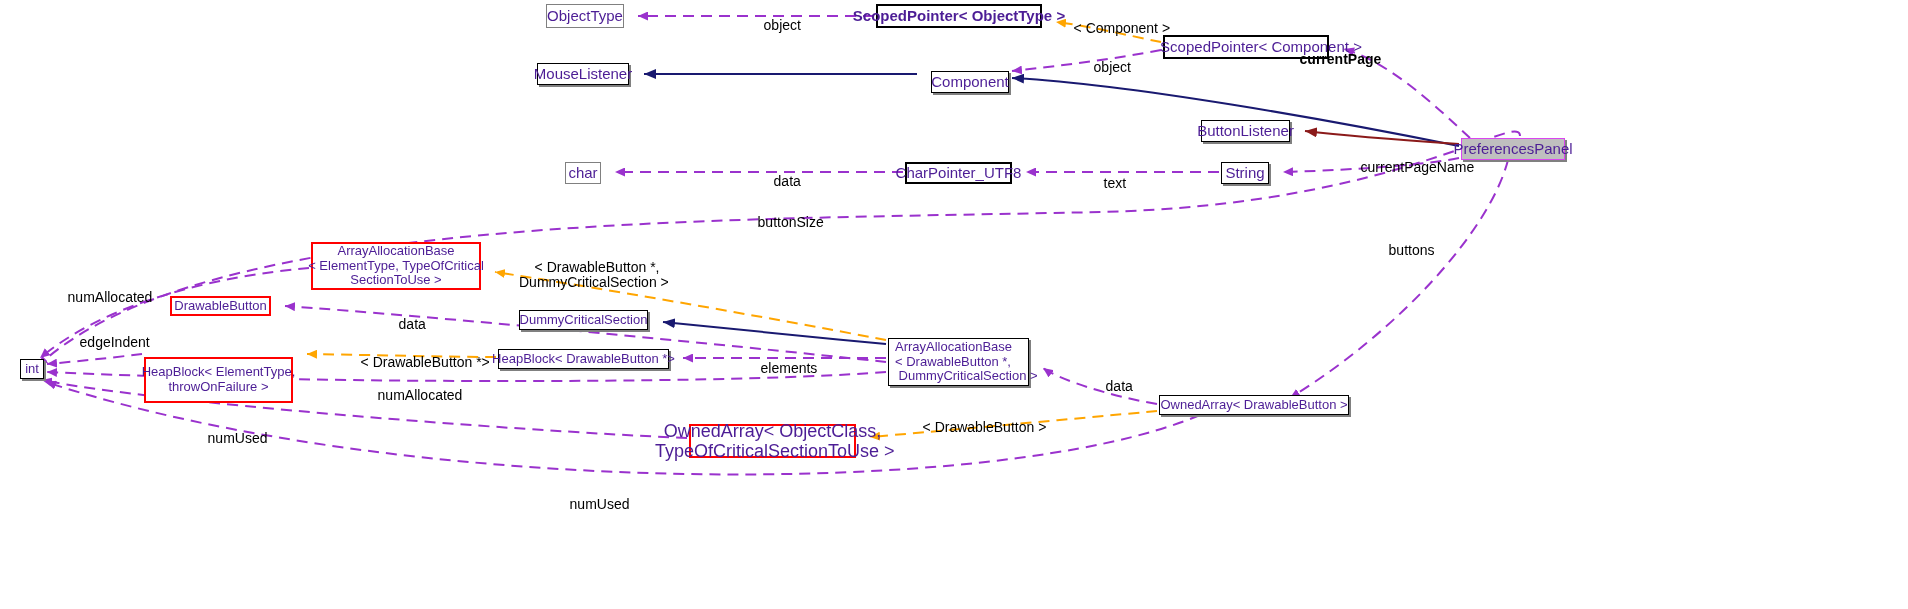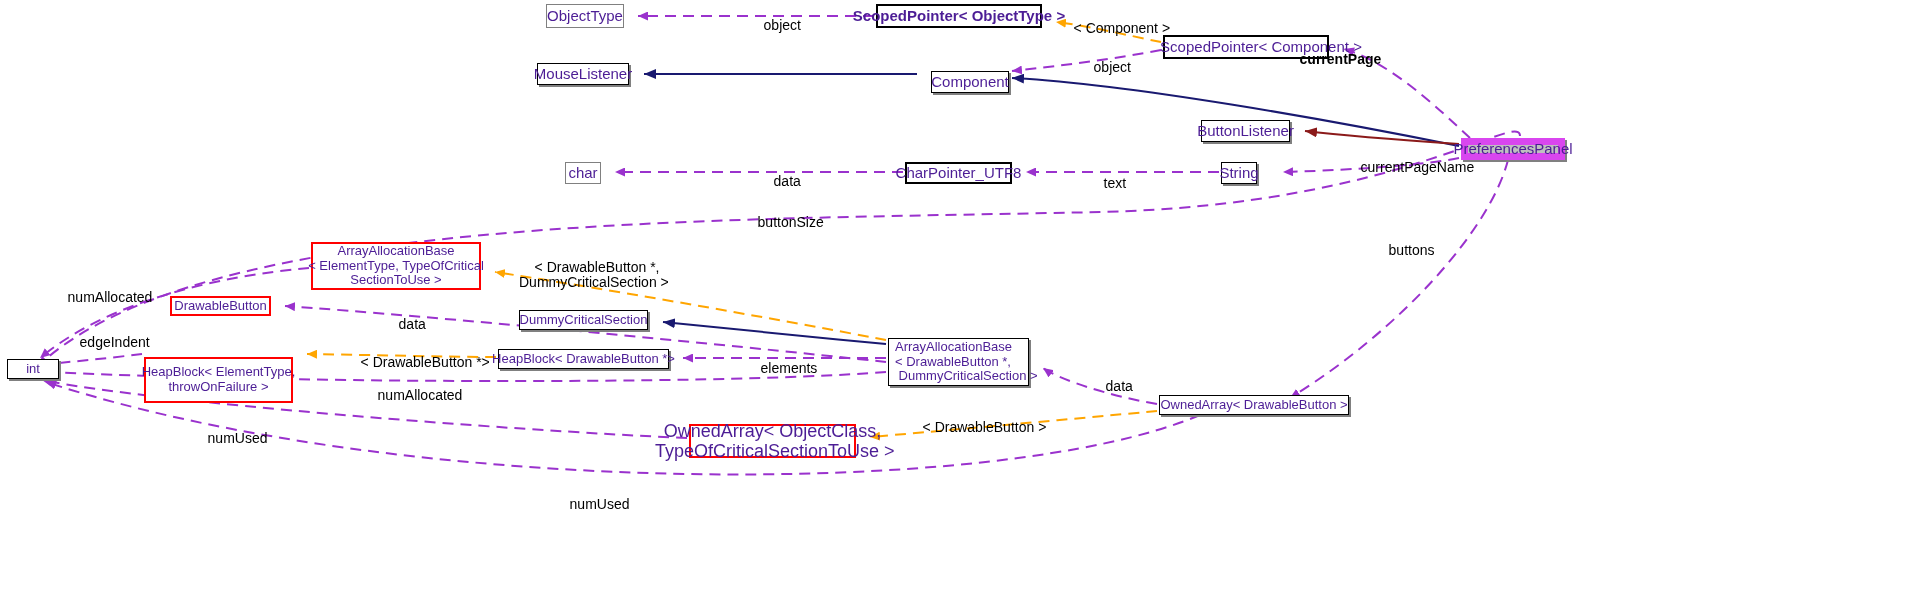--- a/index.html
+++ b/index.html
@@ -36,21 +36,21 @@
     background: #ffffff;
     white-space: pre;
     padding: 2px 6px;
   }
   
   .node.plain   { border: 1px solid #808080; }
   .node.solid   { border: 1px solid #000000; box-shadow: 2px 2px 0 0 #808080; }
   .node.thick   { border: 2px solid #000000; }
   .node.red     { border: 2px solid #ff0000; }
   .node.current {
-    border: 7px solid #d946ef;
+    border: 1px solid #d946ef;
     background: #bfbfbf;
     box-shadow: 2px 2px 0 0 #808080;
   }
   .edge-label {
     position: absolute;
     font-size: 14px;
     color: #000000;
     background: transparent;
     white-space: pre;
     line-height: 1.12;
@@ -144,21 +144,21 @@
   </div>
 
   <div class="node plain" style="left:565px; top:162px; width:36px; height:22px;">
     <span>char</span>
   </div>
 
   <div class="node thick" style="left:905px; top:162px; width:107px; height:22px;">
     <span>CharPointer_UTF8</span>
   </div>
 
-  <div class="node solid" style="left:1221px; top:162px; width:36px; height:22px;text-align:right;">
+  <div class="node solid" style="left:1221px; top:162px; width:48px; height:22px;text-align:right;">
     <span>String</span>
   </div>
 
   <div class="node red" style="left:311px; top:242px; width:170px; height:48px; font-size:13px;">
     <span>ArrayAllocationBase
 &lt; ElementType, TypeOfCritical
 SectionToUse &gt;</span>
   </div>
 
   <div class="node red" style="left:170px; top:296px; width:101px; height:20px; font-size:13px;">
@@ -177,21 +177,21 @@
   <div class="node solid" style="left:498px; top:349px; width:171px; height:20px; font-size:13px;">
     <span>HeapBlock&lt; DrawableButton *&gt;</span>
   </div>
 
   <div class="node solid" style="left:888px; top:338px; width:141px; height:48px; font-size:13px; justify-content:flex-start; text-align:left;">
     <span>ArrayAllocationBase
 &lt; DrawableButton *,
  DummyCriticalSection &gt;</span>
   </div>
 
-  <div class="node solid" style="left:7px; top:359px; width:52px; height:20px; font-size:13px;">
+  <div class="node solid" style="left:20px; top:359px; width:24px; height:20px; font-size:13px;">
     <span>int</span>
   </div>
 
   <div class="node solid" style="left:1159px; top:395px; width:190px; height:20px; font-size:13px;">
     <span>OwnedArray&lt; DrawableButton &gt;</span>
   </div>
 
   <div class="node red" style="left:689px; top:424px; width:167px; height:34px; font-size:18px;">
     <span>OwnedArray&lt; ObjectClass,
  TypeOfCriticalSectionToUse &gt;</span>

